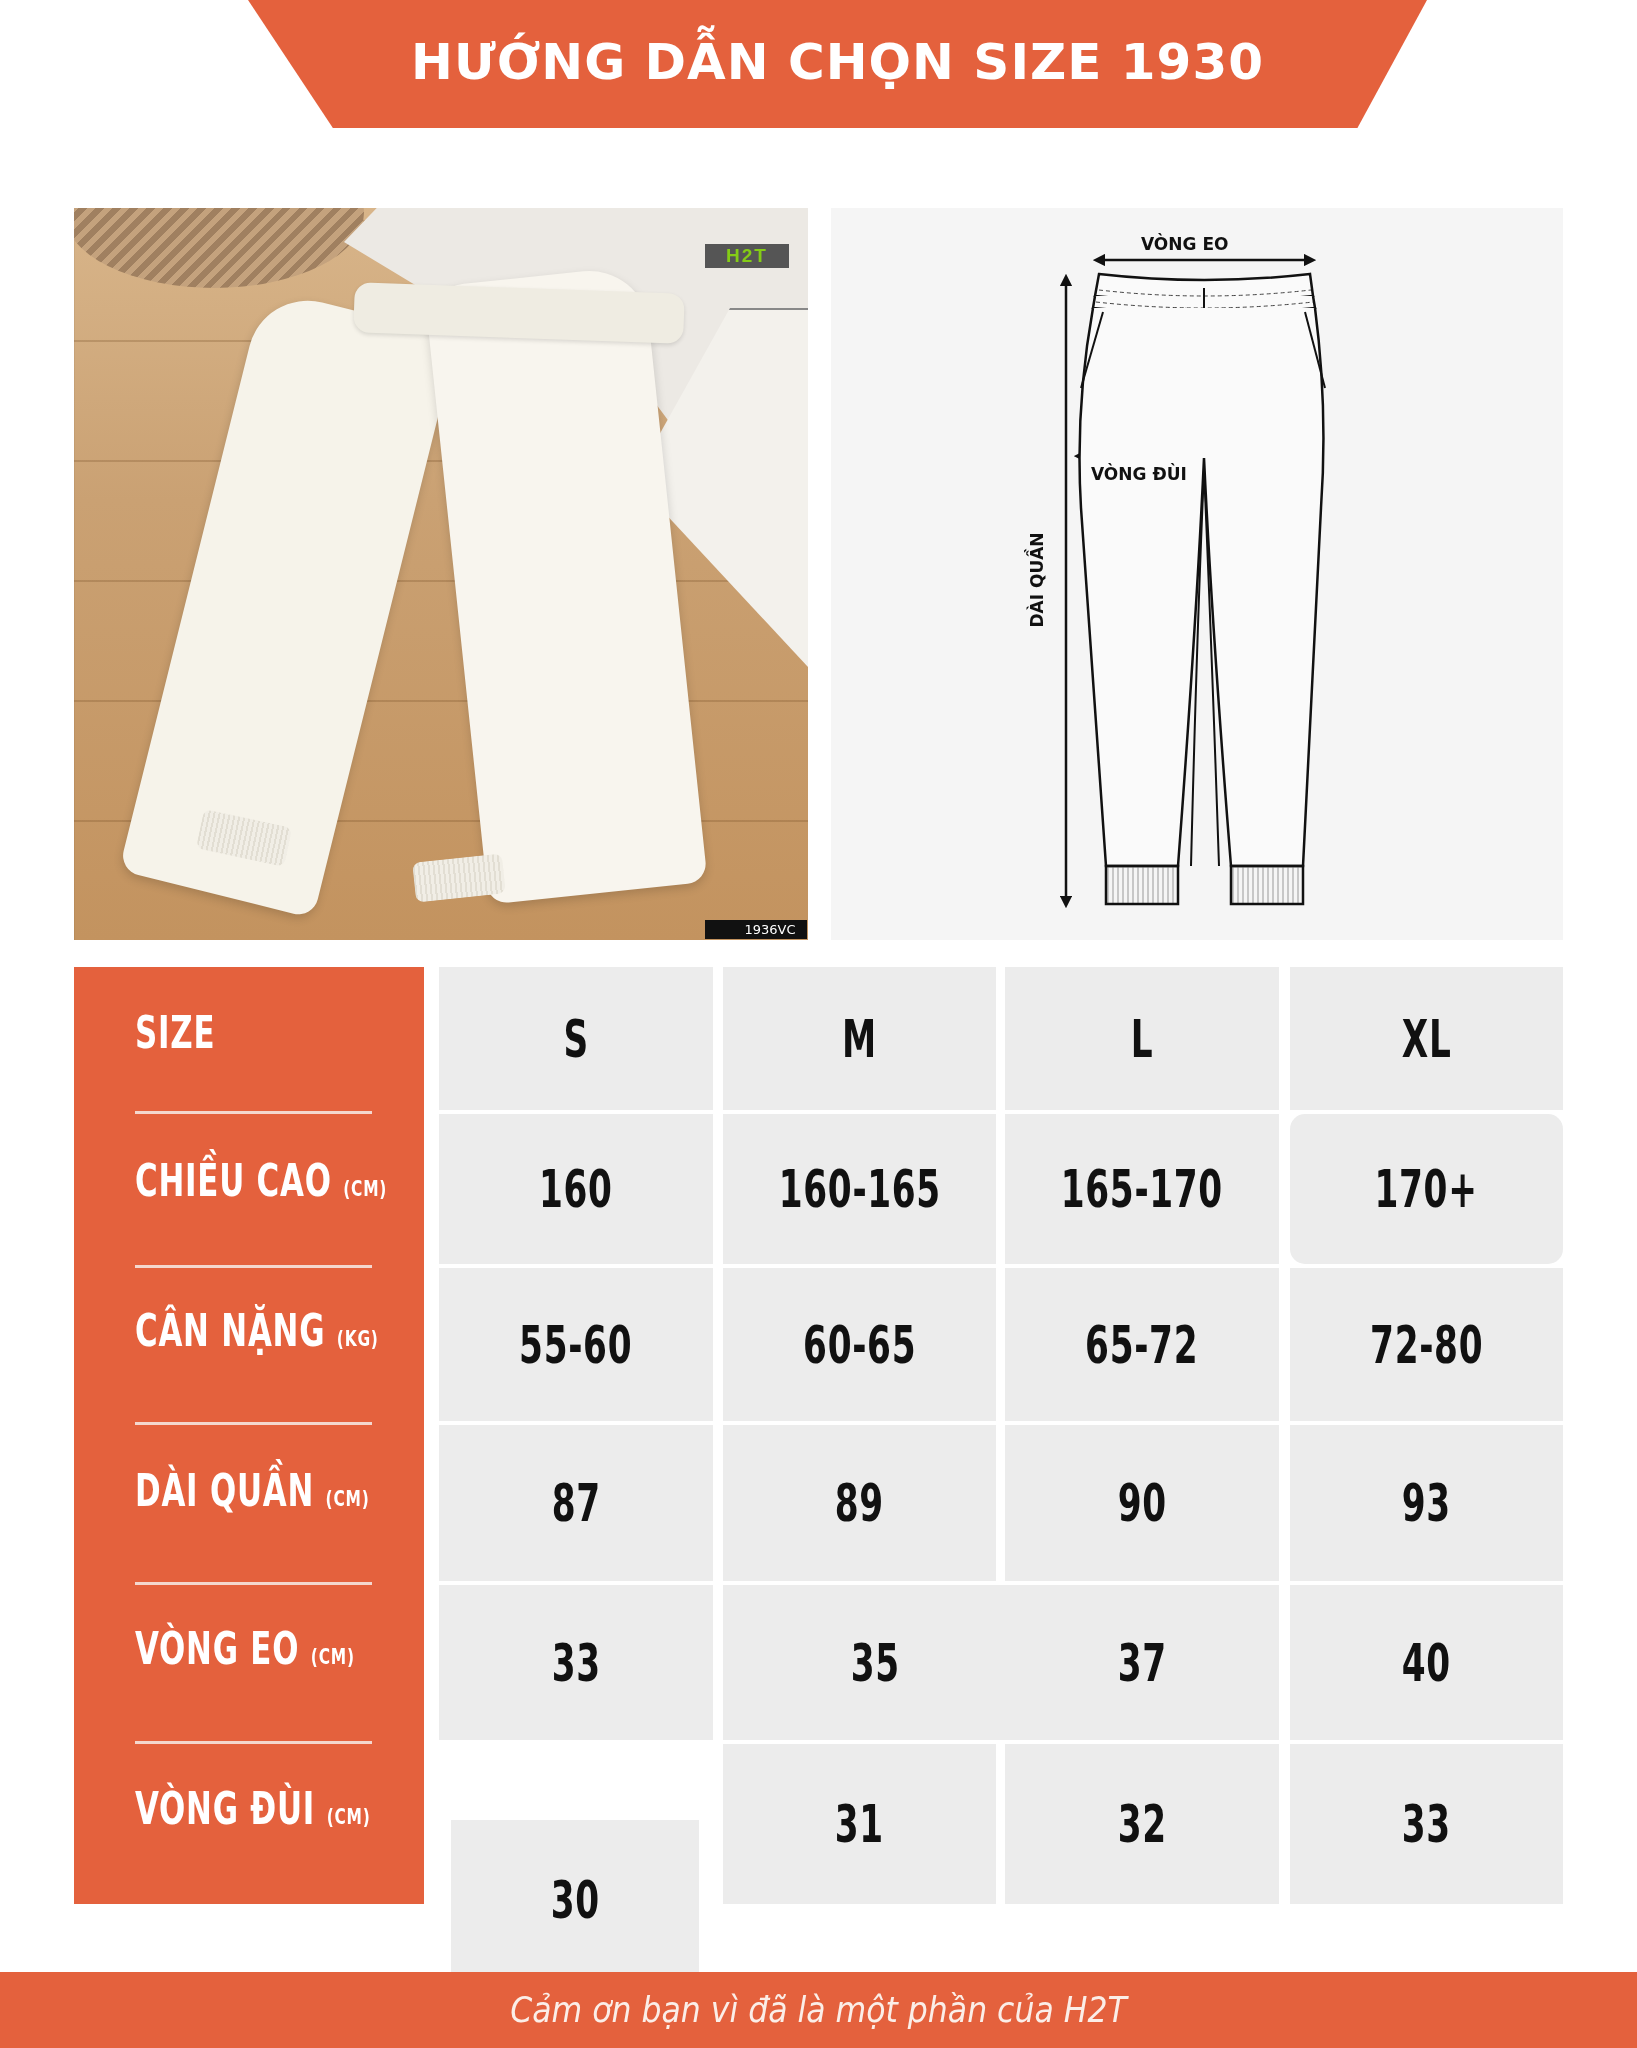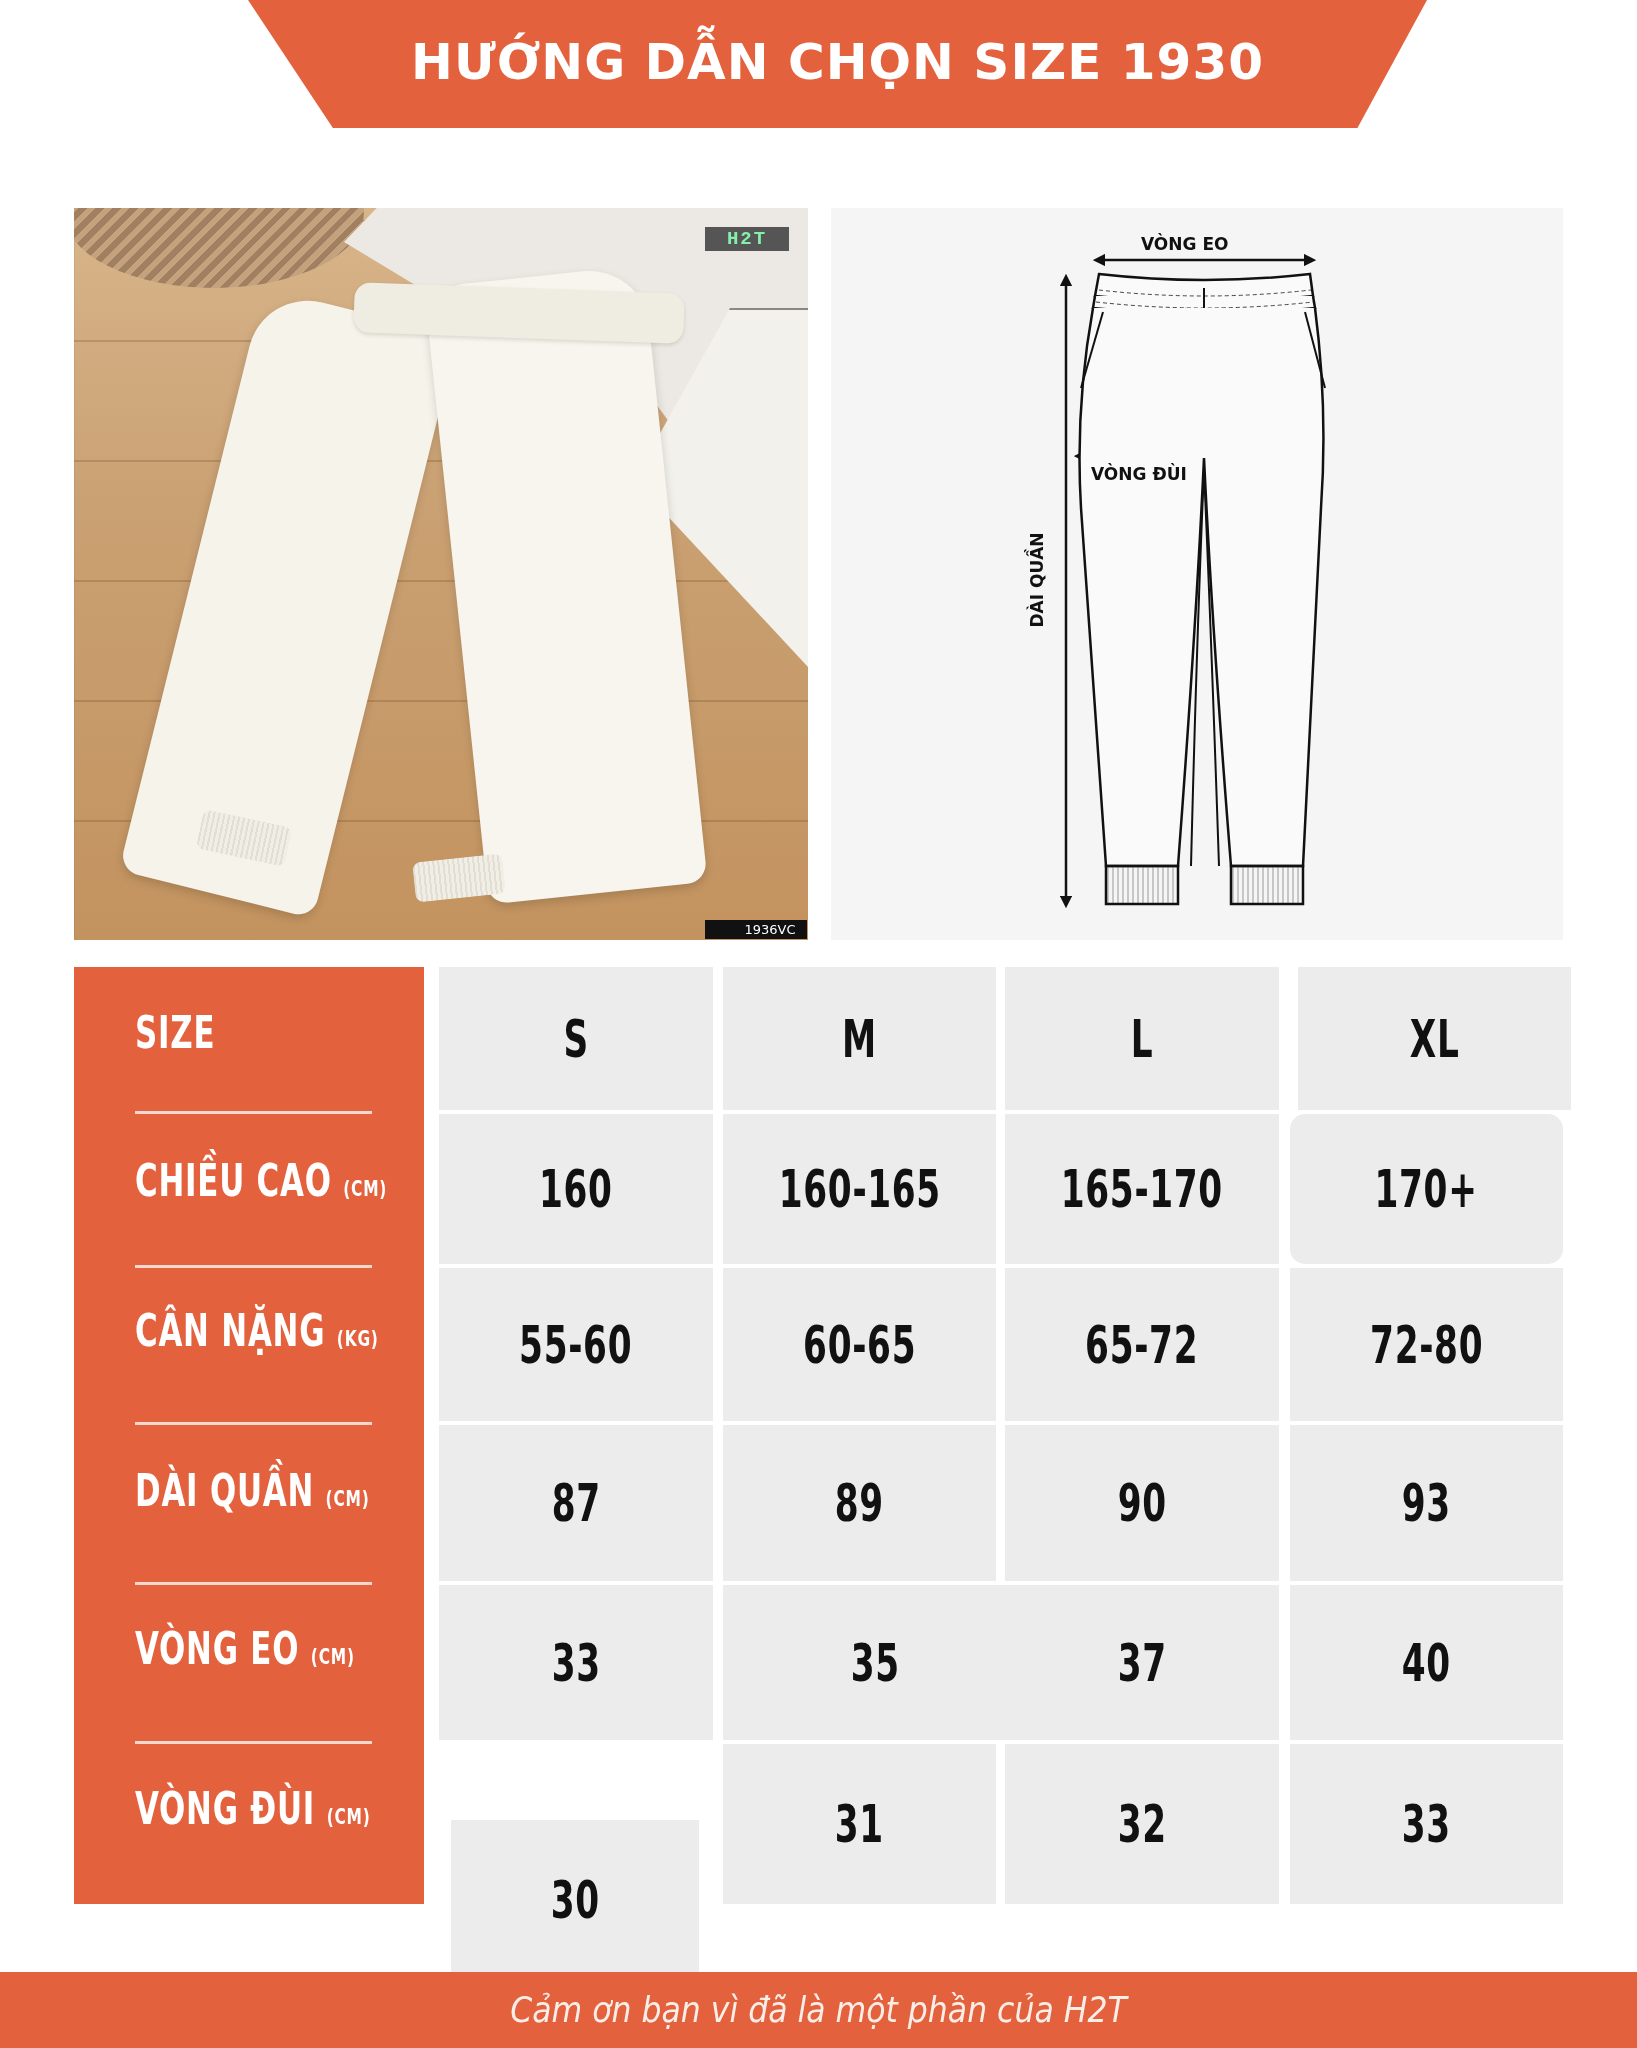--- a/index.html
+++ b/index.html
@@ -62,24 +62,24 @@
   .photo .waistband {
     position:absolute; left:280px; top:80px; width:330px; height:50px;
     background:#efece2; border-radius:16px; transform:rotate(2deg);
     box-shadow: 0 2px 4px rgba(0,0,0,0.12);
   }
   .photo .cuff {
     position:absolute; width:90px; height:40px; background:#eeebe2; border-radius:8px;
     background-image: repeating-linear-gradient(90deg, #e2ded3 0 2px, #f1eee6 2px 5px);
   }
   .logo-badge {
-    position:absolute; left:631px; top:19px; width:84px; height:24px;
-    background:#555555; color:#86efac; font-weight:bold; font-size:19px;
+    position:absolute; left:631px; top:36px; width:84px; height:24px;
+    background:#555555; color:#84cc16; font-weight:bold; font-size:19px;
     display:flex; align-items:center; justify-content:center; letter-spacing:2px;
-    font-family:Liberation Mono, monospace;
+    font-family:Liberation Sans, sans-serif;
   }
   .code-badge {
     position:absolute; right:1px; bottom:1px; width:74px; height:19px;
     background:#111111; color:#ffffff; font-size:13px;
     display:flex; align-items:center; justify-content:center;
     font-family:"DejaVu Sans", sans-serif;
     padding-left:28px;
   }
   
   .diagram {
@@ -207,21 +207,21 @@
 
 <div class="cell" style="left:439px; top:967px; width:274px; height:143px;">
     <span>S</span>
   </div>
 <div class="cell" style="left:723px; top:967px; width:273px; height:143px;">
     <span>M</span>
   </div>
 <div class="cell" style="left:1005px; top:967px; width:274px; height:143px;">
     <span>L</span>
   </div>
-<div class="cell" style="left:1290px; top:967px; width:273px; height:143px;margin-left:8px;">
+<div class="cell" style="left:1290px; top:967px; width:273px; height:143px;">
     <span>XL</span>
   </div>
 
 <div class="cell" style="left:439px; top:1114px; width:274px; height:150px;">
     <span>160</span>
   </div>
 <div class="cell" style="left:723px; top:1114px; width:273px; height:150px;text-align:center;">
     <span>160-165</span>
   </div>
 <div class="cell" style="left:1005px; top:1114px; width:274px; height:150px;">

